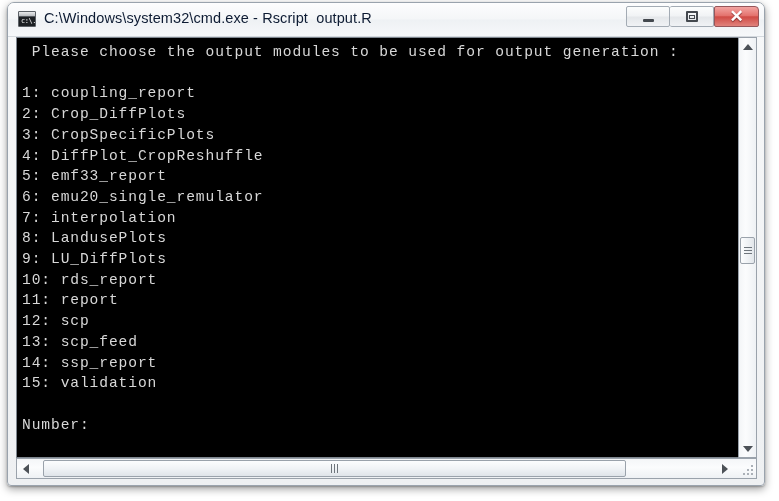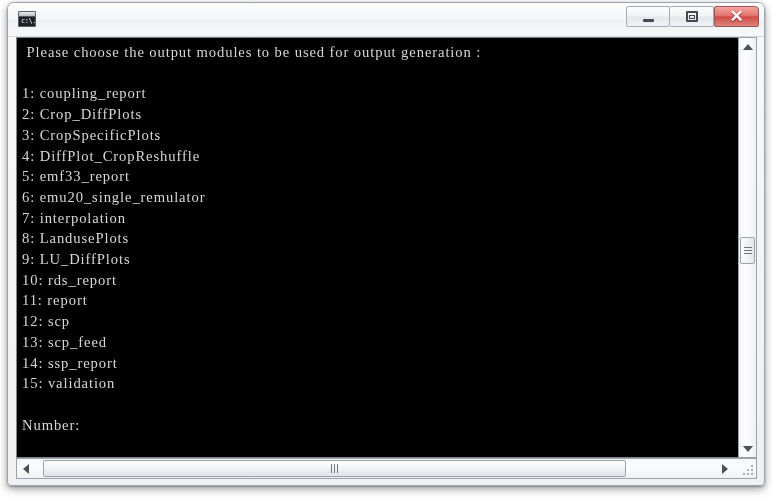--- a/index.html
+++ b/index.html
@@ -149,21 +149,21 @@
     border-right: none;
     box-sizing: border-box;
     overflow: hidden;
   }
 
   #console-text {
     position: absolute;
     left: 5px;
     top: 4px;
     color: #d8d8d8;
-    font-family: Liberation Serif, serif;
+    font-family: Liberation Mono, monospace;
     font-size: 14.6px;
     line-height: 20.7px;
     white-space: pre;
     letter-spacing: 0.9px;
   }
 
   
   #vscroll {
     position: absolute;
     left: 722px;
@@ -289,20 +289,21 @@
 </head>
 <body>
 
 <div id="window">
 
   <div id="titlebar">
     <div id="app-icon">
       <div class="bar"></div>
       <div class="txt">c:\.</div>
     </div>
+    <div id="title-text">C:\Windows\system32\cmd.exe - Rscript  output.R</div>
 
     <div class="winbtn" id="btn-min">
       <div class="glyph">
         <div class="min-mark"></div>
       </div>
     </div>
 
     <div class="winbtn" id="btn-max">
       <div class="glyph">
         <div class="max-outer"></div>

